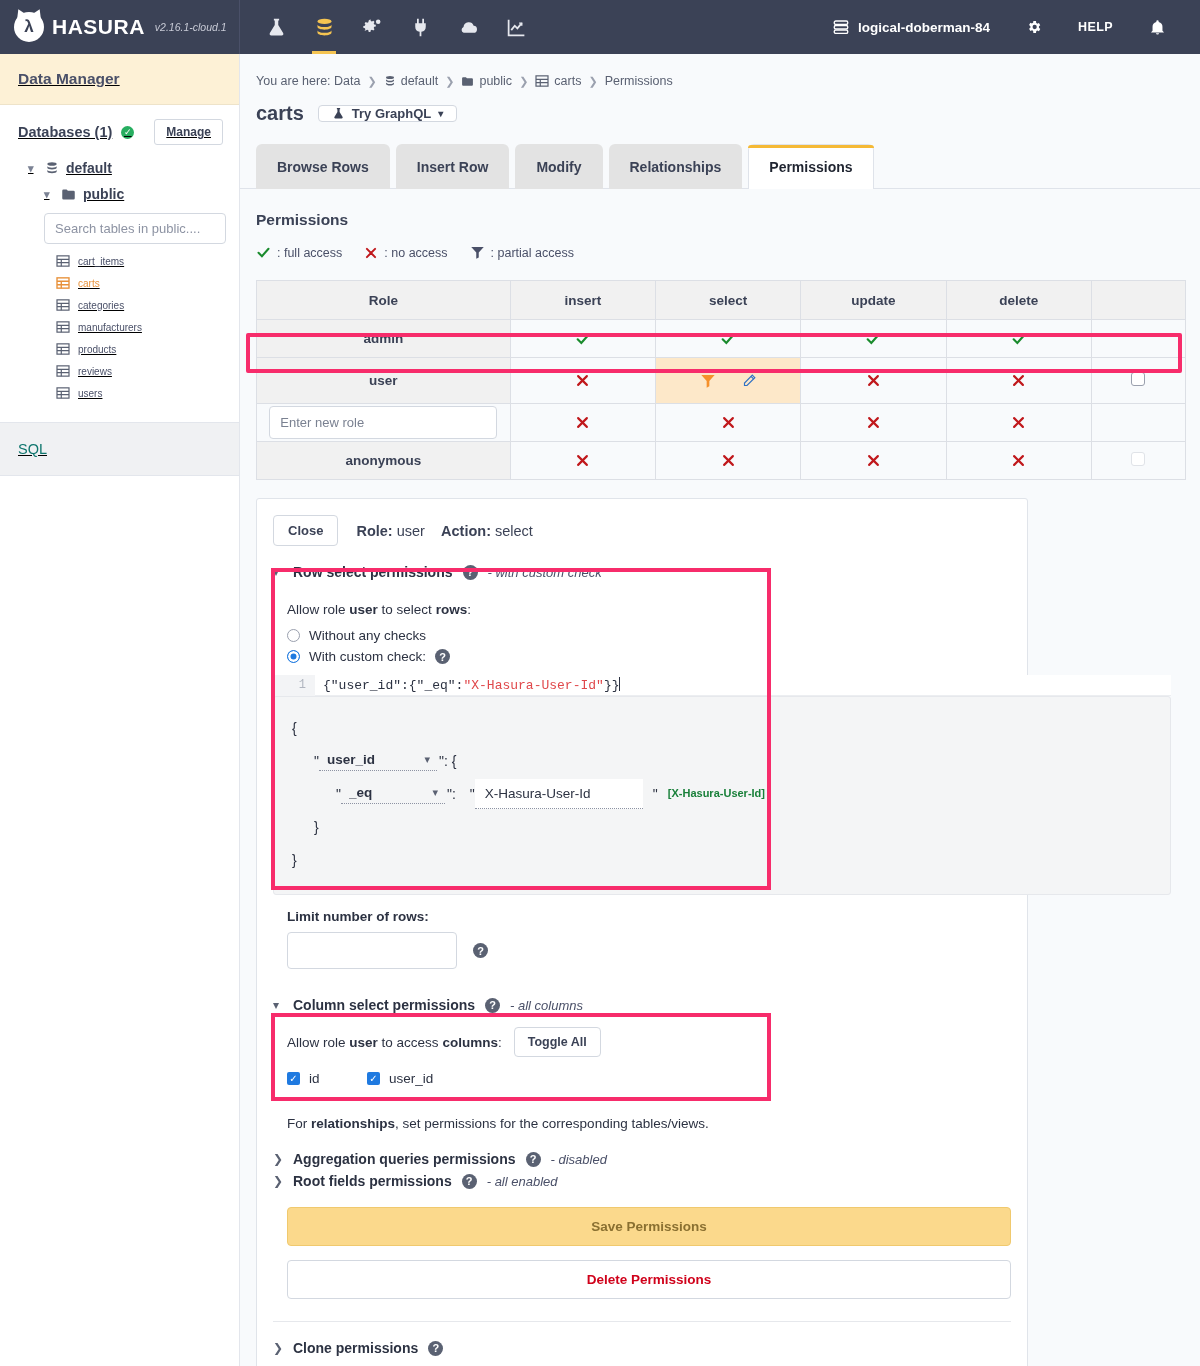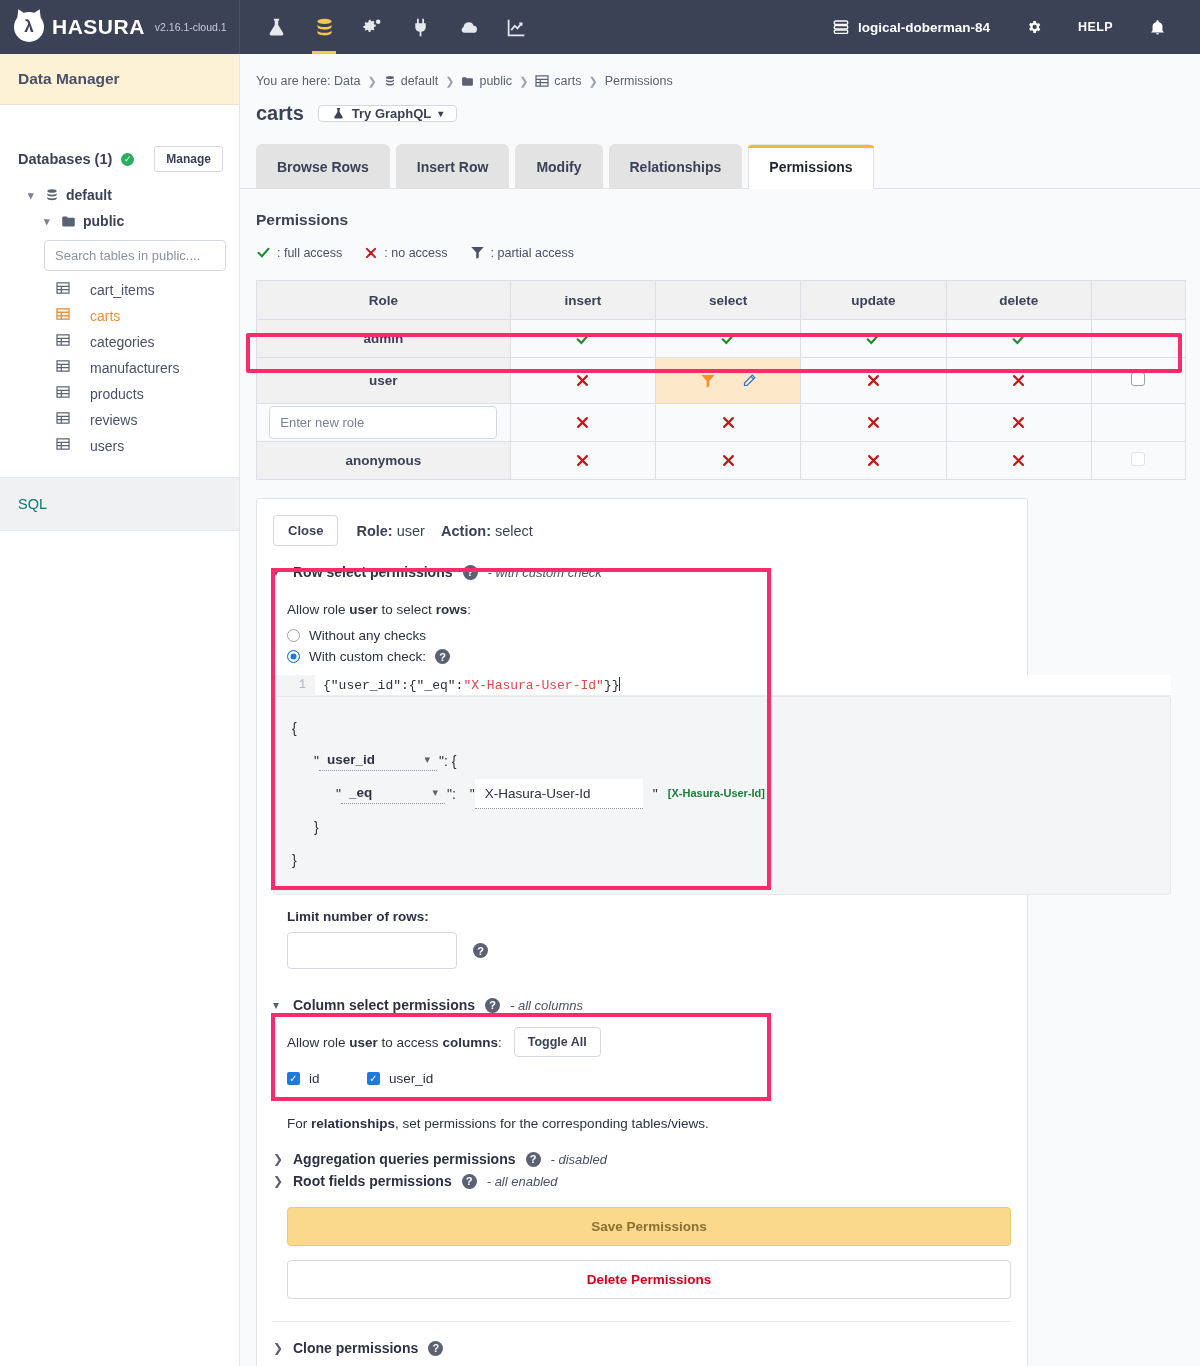--- a/index.html
+++ b/index.html
@@ -27,21 +27,21 @@
     content: ""; position: absolute; top: -3px; width: 0; height: 0;
     border-left: 5px solid transparent; border-right: 5px solid transparent;
     border-bottom: 8px solid #fff;
   }
   .logo-mark::before { left: 1px; transform: rotate(-25deg); }
   .logo-mark::after { right: 1px; transform: rotate(25deg); }
   .brand-name {
     color: #fff; font-weight: bold; font-size: 21px; letter-spacing: .5px;
     font-family: "Liberation Sans", sans-serif;
   }
-  .brand-version { color: #c8cbd6; font-size: 10.5px; margin-left: 2px; }
+  .brand-version { color: #c8cbd6; font-size: 10.5px; margin-left: 2px; font-style: italic; }
   .nav-icons { display: flex; align-items: center; height: 54px; margin-left: 12px; }
   .nav-icon {
     width: 48px; height: 54px; display: flex; align-items: center;
     justify-content: center; position: relative; cursor: pointer;
   }
   .nav-icon svg { width: 21px; height: 21px; }
   .nav-icon.active::after {
     content: ""; position: absolute; bottom: 0; left: 12px; right: 12px;
     height: 3px; background: #f5c451;
   }
@@ -51,28 +51,28 @@
   }
   .project-chip { display: flex; align-items: center; gap: 8px; padding: 0 18px;
     font-size: 13.5px; font-weight: bold; cursor: pointer; }
   .top-btn { padding: 0 18px; font-size: 12.5px; font-weight: bold;
     letter-spacing: .4px; cursor: pointer; display:flex; align-items:center; }
   
   .body-wrap { display: flex; height: 1312px; }
   
   .sidebar {
     width: 240px; background: #fff; border-right: 1px solid #e3e6ec;
-    display: flex; flex-direction: column;
+    display: flex; flex-direction: column; text-decoration: underline;
   }
   .dm-header {
     background: #fdf1d6; padding: 16px 18px; font-size: 15.5px;
     font-weight: bold; color: #4a5068; border-bottom: 1px solid #eee3c9;
   }
   .db-row {
-    display: flex; align-items: center; padding: 14px 16px 10px 18px; gap: 6px; margin-top: 27px;
+    display: flex; align-items: center; padding: 14px 16px 10px 18px; gap: 6px;
   }
   .db-title { font-size: 14.5px; font-weight: bold; color: #3b4256; }
   .ok-dot {
     width: 13px; height: 13px; border-radius: 50%; background: #27ae60;
     display: inline-flex; align-items: center; justify-content: center;
     color: #fff; font-size: 9px; line-height: 1; margin-left: 3px;
   }
   .manage-btn {
     margin-left: auto; border: 1px solid #d3d8e0; background: #fff;
     border-radius: 3px; padding: 5px 11px; font-size: 12px; font-weight: bold;
@@ -83,22 +83,22 @@
   .tree-l1 { padding-left: 28px; }
   .tree-l2 { padding-left: 44px; }
   .caret { color: #7b8294; font-size: 11px; width: 10px; display:inline-block; }
   .search-box { margin: 6px 16px 6px 44px; }
   .search-box input {
     width: 182px; padding: 7px 10px; border: 1px solid #d3d8e0; border-radius: 4px;
     font-size: 13px; font-family: "Liberation Sans", sans-serif; color: #3b4256;
   }
   .search-box input::placeholder { color: #8d93a3; }
   .table-item {
-    display: flex; align-items: flex-start; gap: 20px; padding: 5px 0 5px 56px;
-    font-size: 14px; color: #4a5068; cursor: pointer;
+    display: flex; align-items: center; gap: 8px; padding: 5px 0 5px 56px;
+    font-size: 10px; color: #4a5068; cursor: pointer;
   }
   .table-item.active { color: #e8913a; }
   .tbl-ico { width: 14px; height: 12px; flex: 0 0 auto; }
   .sidebar-spacer { flex: 0 0 18px; }
   .sql-section {
     border-top: 1px solid #e3e6ec; border-bottom: 1px solid #e3e6ec;
     background: #f0f1f3; padding: 18px; font-size: 14.5px; color: #0f766e;
     cursor: pointer;
   }
   .sidebar-rest { flex: 1; background: #fff; }

